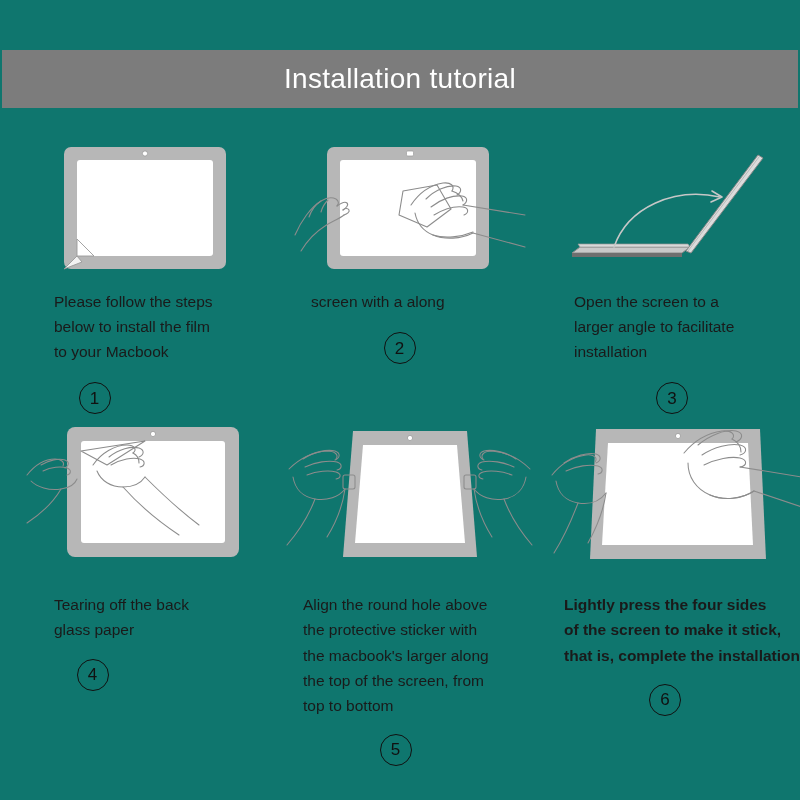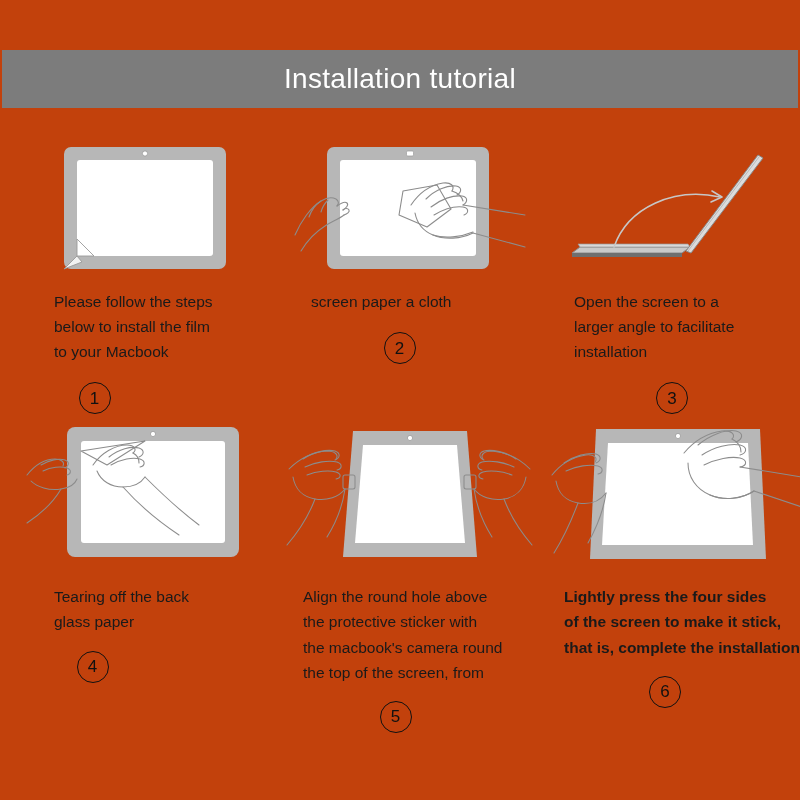--- a/index.html
+++ b/index.html
@@ -2,21 +2,21 @@
 <html><head>
 <meta charset="utf-8">
 <style>
   html,body{margin:0;padding:0;}
   body{
     width:800px;height:800px;
     background:#ffffff;
     font-family:"Liberation Sans","DejaVu Sans",sans-serif;
     overflow:hidden;
   }
-  #page{position:relative;width:800px;height:800px;background:#c2410c;}
+  #page{position:relative;width:800px;height:800px;background:#0f766e;}
 
   
   .header-bar{
     position:absolute;left:2px;top:50px;width:796px;height:58px;
     background:#7c7c7c;
     display:flex;align-items:center;justify-content:center;
     box-sizing:border-box;
   }
   .header-title{
     color:#ffffff;
@@ -60,21 +60,21 @@
   .badge{
     width:32px;height:32px;border-radius:50%;
     border:1.6px solid #111;
     display:flex;align-items:center;justify-content:center;
     font-size:17px;color:#111;line-height:1;
     box-sizing:border-box;
   }
   
   .row1 .badge-wrap{margin-top:18px;}
   .row2 .art{height:160px;}
-  .row2 .caption{margin-top:10px;}
+  .row2 .caption{margin-top:18px;}
   .row2 .badge-wrap{margin-top:16px;}
 
   .s1 .caption{padding-left:34px;}
   .s2 .caption{padding-left:26px;}
   .s3 .caption{padding-left:24px;}
   .s4 .caption{padding-left:34px;}
   .s5 .caption{padding-left:18px;}
   .s6 .caption{padding-left:14px;font-weight:bold;}
 
   .s1 .badge-wrap{padding-right:100px;}
@@ -140,21 +140,21 @@
             <path d="M139 72 C149 66 160 63 168 64 C174 65 174 70 169 72"></path>
             <path d="M120 70 C122 80 128 88 138 92 C150 97 166 96 178 90"></path>
             <path d="M138 92 C150 96 166 94 178 89"></path>
             <path d="M178 90 L230 104"></path>
             <path d="M168 62 L230 72"></path>
             <path d="M157 48 C163 50 167 54 168 58"></path>
           </g>
         </svg>
       </div>
       <div class="caption">
-        <span class="ln">screen paper a cloth</span>
+        <span class="ln">screen with a along</span>
       </div>
       <div class="badge-wrap">
         <div class="badge">2</div>
       </div>
     </div>
 
     <div class="step row1 s3">
       <div class="art">
         <svg width="230" height="130" viewBox="0 0 230 130">
 
@@ -239,22 +239,23 @@
             <path d="M239 58 C237 70 229 78 217 80 C205 82 193 78 187 70"></path>
             <path d="M217 80 C223 96 233 112 245 126"></path>
             <path d="M187 70 C189 84 195 102 205 118"></path>
             <rect x="177" y="56" width="12" height="14" rx="2"></rect>
           </g>
         </svg>
       </div>
       <div class="caption">
         <span class="ln">Align the round hole above</span>
         <span class="ln">the protective sticker with</span>
-        <span class="ln">the macbook's camera round</span>
+        <span class="ln">the macbook's larger along</span>
         <span class="ln">the top of the screen, from</span>
+        <span class="ln">top to bottom</span>
       </div>
       <div class="badge-wrap">
         <div class="badge">5</div>
       </div>
     </div>
 
     <div class="step row2 s6">
       <div class="art">
         <svg width="250" height="150" viewBox="0 0 250 150">
           <path d="M44 10 L208 10 L214 140 L38 140 Z" fill="#b7b7b7"></path>

